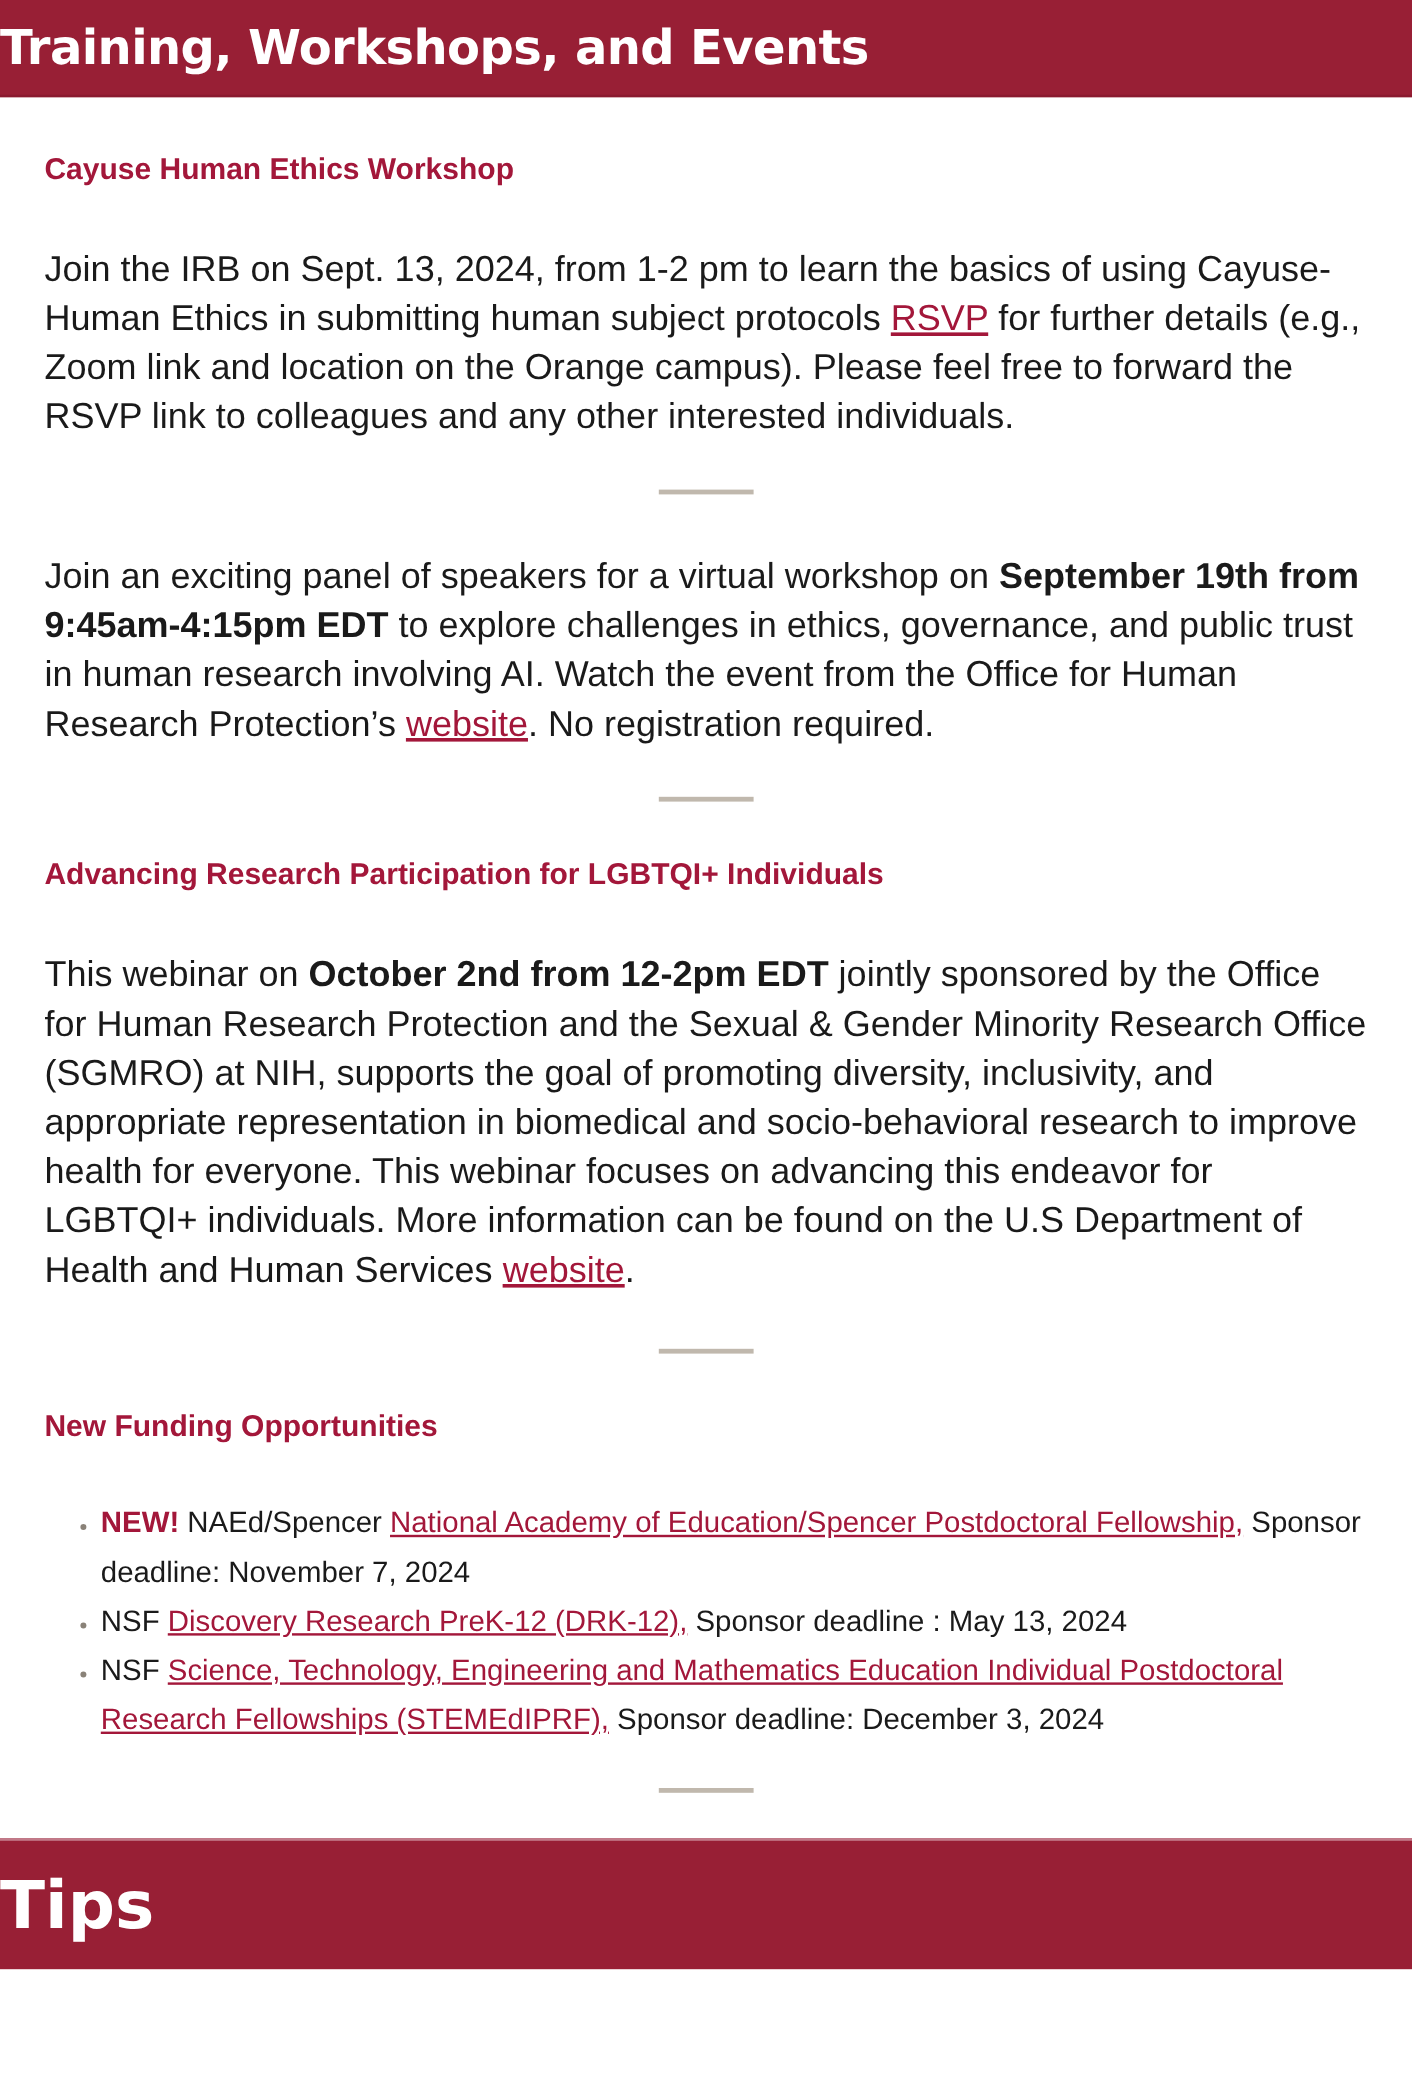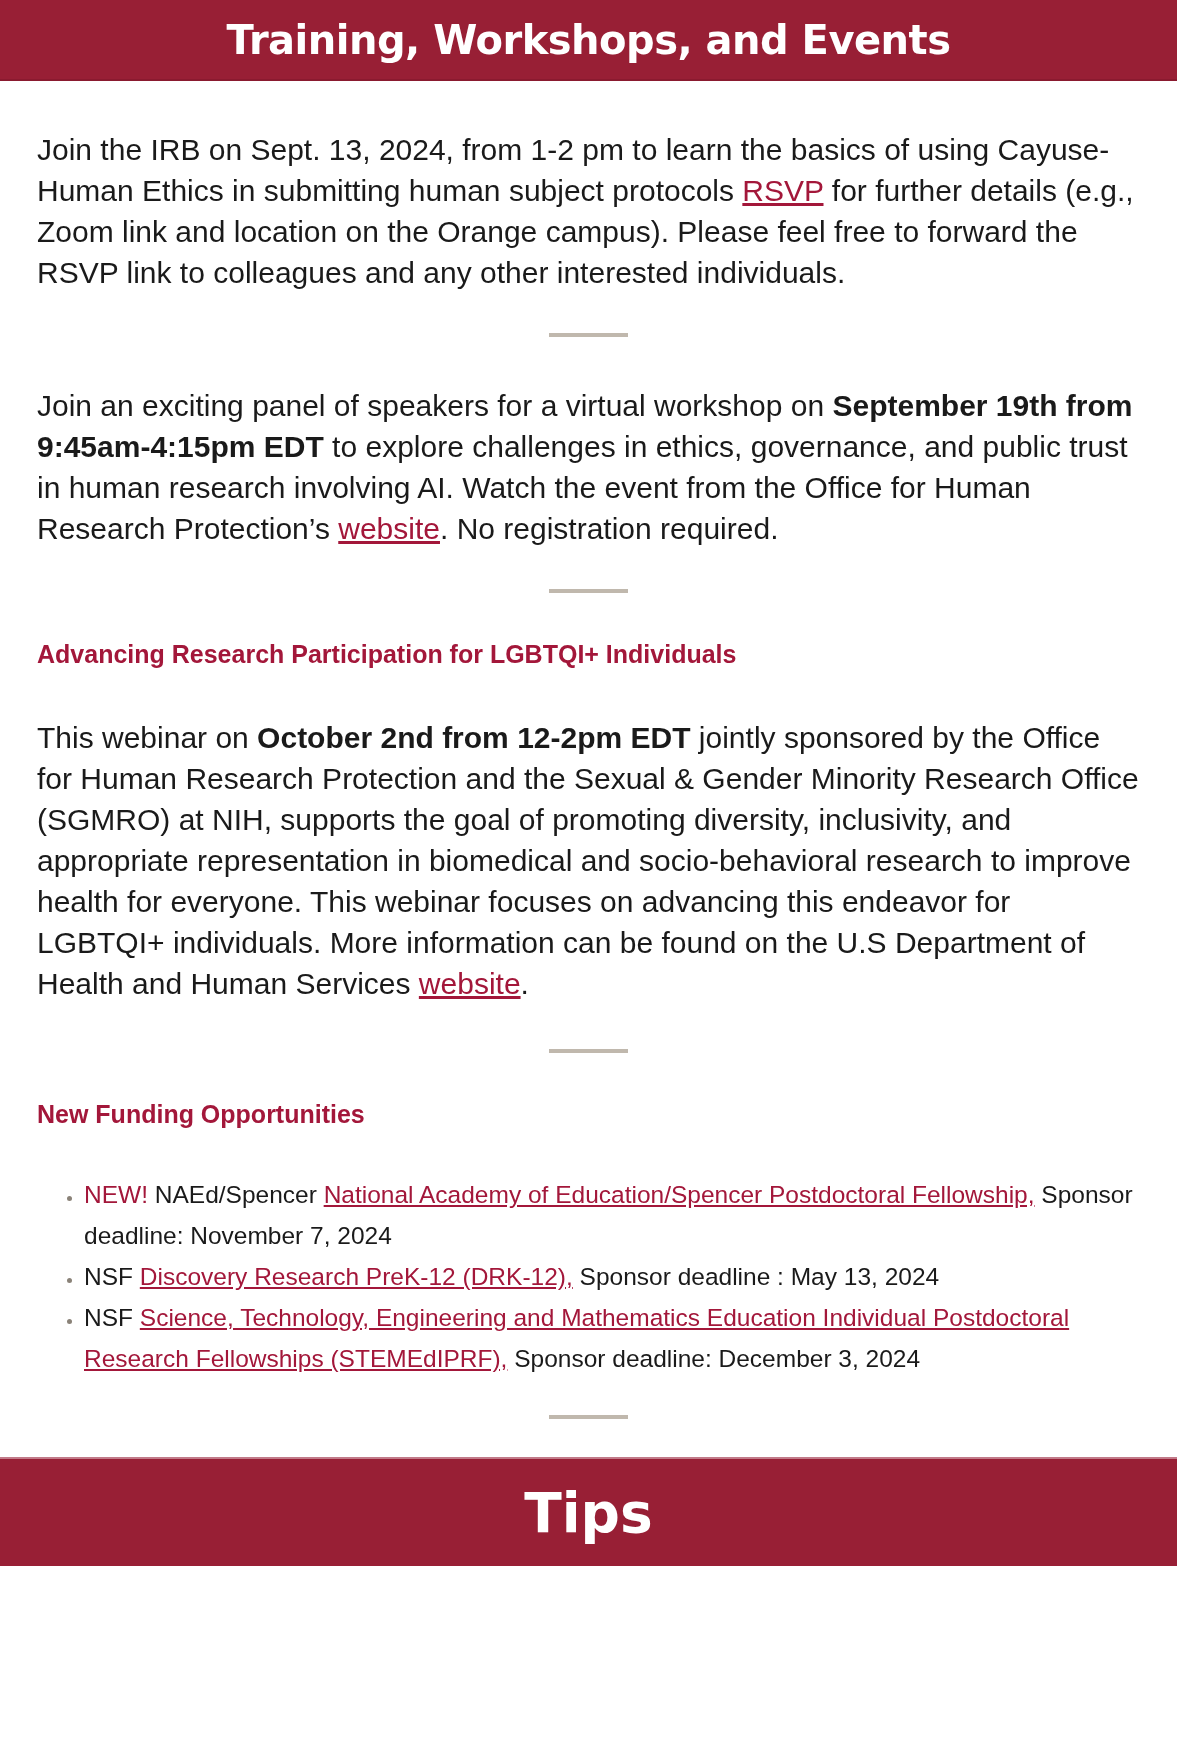--- a/index.html
+++ b/index.html
@@ -1,20 +1,20 @@
 <!DOCTYPE html>
 <html><head>
 <meta charset="utf-8">
 <style>
   html, body { margin: 0; padding: 0; background: #ffffff; }
   body { width: 1177px; height: 1747px; overflow: hidden; font-family: "Liberation Sans", sans-serif; color: #1a1a1a; }
   .banner {
     background: #981f35; color: #ffffff; text-align: center;
     font-family: "DejaVu Sans", sans-serif; font-weight: bold;
-    display: flex; align-items: center; justify-content: center;
+    display: flex; align-items: center; justify-content: flex-start;
     border-bottom: 2px solid #8a1a2f;
   }
   .banner.top { height: 79px; font-size: 40px; letter-spacing: -0.5px; }
   .banner.bottom { height: 107px; font-size: 55px; margin-top: 38px; border-top: 2px solid #c27a89; border-bottom: none; }
   .content { padding: 0 37px; }
   .section-title {
     color: #a3173a; font-weight: bold; font-size: 25px;
     margin: 0; line-height: 30px;
   }
   .section-title.first { padding-top: 45px; }
@@ -23,31 +23,32 @@
   a.lnk { color: #a3173a; text-decoration: underline; }
   .divider-wrap { display: flex; justify-content: center; }
   .divider { width: 79px; height: 4px; background: #c0b8ad; }
   .d1 { margin-top: 40px; margin-bottom: 46px; }
   .d2 { margin-top: 40px; margin-bottom: 46px; }
   .d3 { margin-top: 45px; margin-bottom: 46px; }
   .d4 { margin-top: 36px; }
   ul.fund { margin: 45px 0 0 0; padding-left: 47px; font-size: 24.5px; line-height: 41px; }
   ul.fund li { padding-left: 0; }
   ul.fund li::marker { color: #8a8278; font-size: 18px; }
-  .new-tag { color: #a3173a; font-weight: normal; }
+  .new-tag { color: #a3173a; font-weight: bold; }
 </style>
 </head>
 <body>
 
 <div class="banner top">
   <span>Training, Workshops, and Events</span>
 </div>
 
 <div class="content">
 
+  <h2 class="section-title first">Cayuse Human Ethics Workshop</h2>
   <p class="para"><span>Join the IRB on Sept. 13, 2024, from 1-2 pm to learn the basics of using Cayuse-Human Ethics in submitting human subject protocols </span><a class="lnk" href="#">RSVP</a><span> for further details (e.g., Zoom link and location on the Orange campus). Please feel free to forward the RSVP link to colleagues and any other interested individuals.</span></p>
   <div class="divider-wrap d1">
       <div class="divider"></div>
     </div>
 
   <p class="para"><span>Join an exciting panel of speakers for a virtual workshop on </span><b>September 19th from 9:45am-4:15pm EDT</b><span> to explore challenges in ethics, governance, and public trust in human research involving AI. Watch the event from the Office for Human Research Protection’s </span><a class="lnk" href="#">website</a><span>. No registration required.</span></p>
   <div class="divider-wrap d2">
       <div class="divider"></div>
     </div>
 

